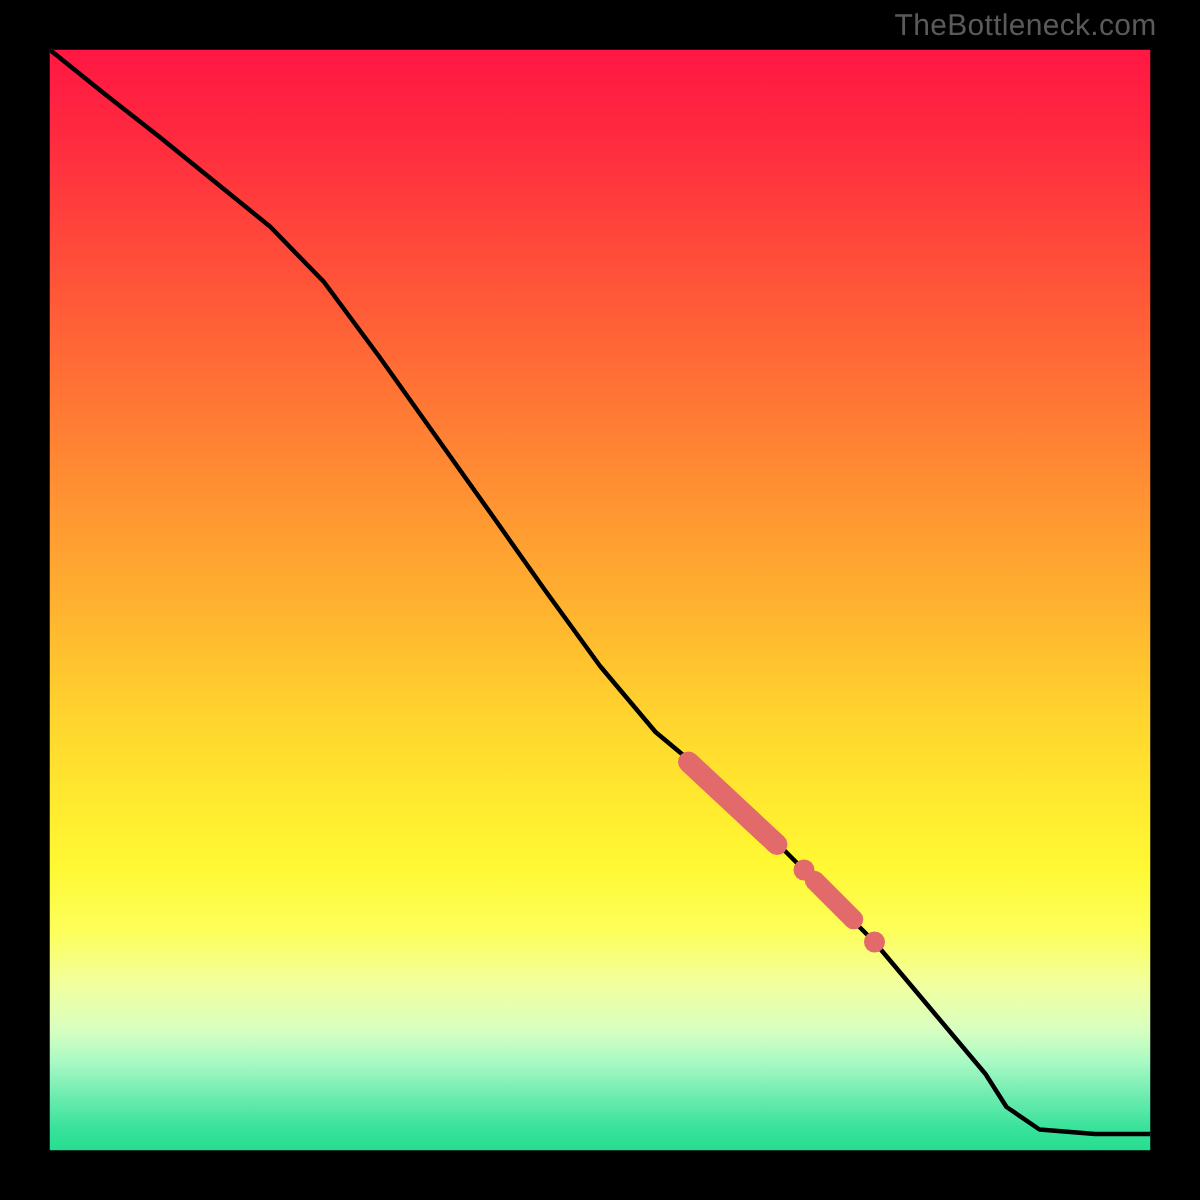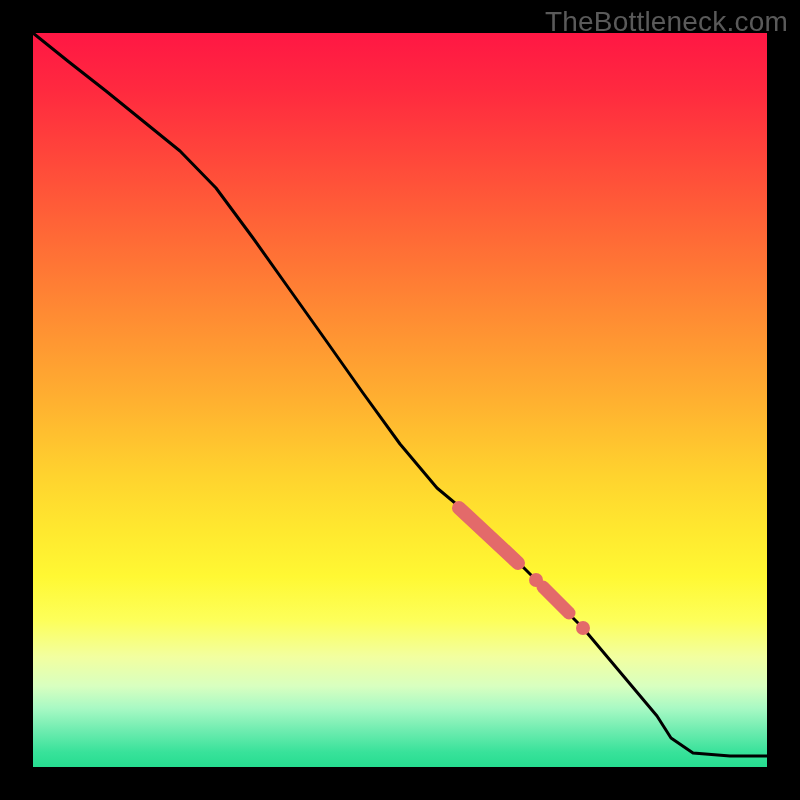--- a/index.html
+++ b/index.html
@@ -51,23 +51,23 @@
   }
   svg.overlay {
     position: absolute;
     inset: 0;
     width: 734px;
     height: 734px;
   }
   .watermark {
     position: absolute;
     top: 6px;
-    right: 12px;
+    right: 29px;
     color: #5a5a5a;
-    font-size: 28px;
+    font-size: 20px;
     letter-spacing: 0.2px;
     font-weight: 400;
   }
 </style>
 </head>
 <body>
 
 <div class="frame">
 
   <div class="plot-area">

